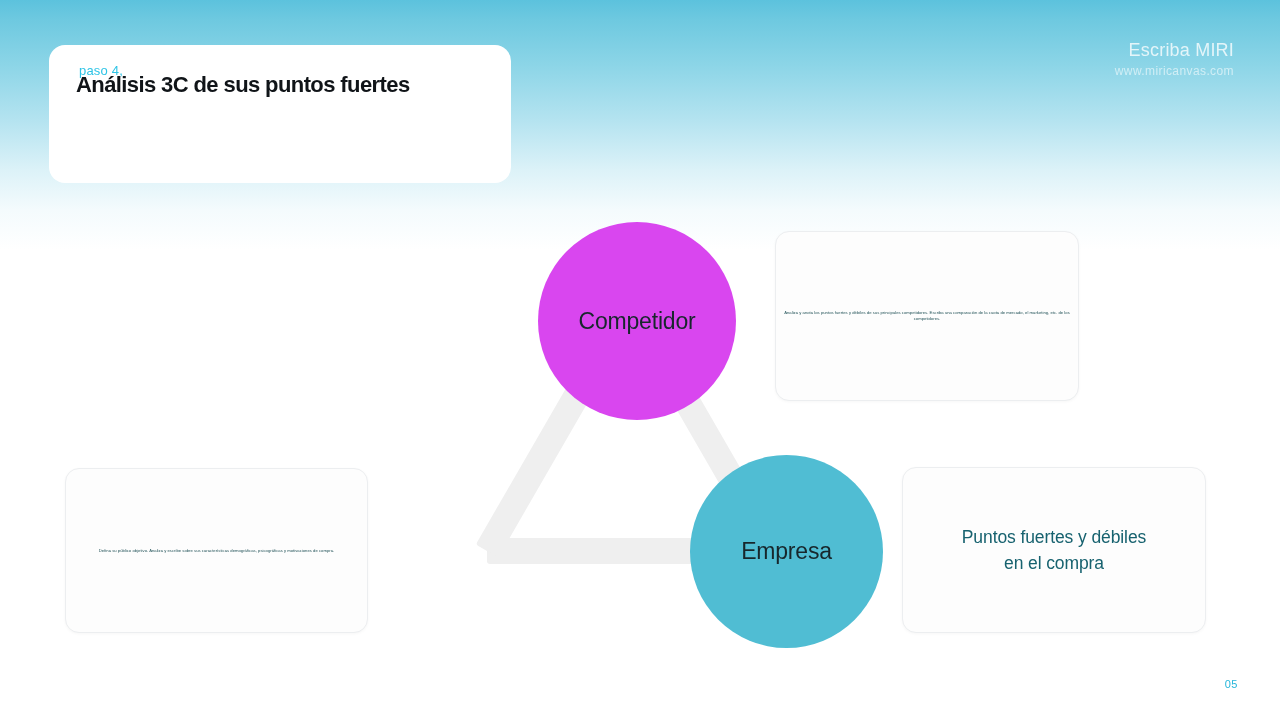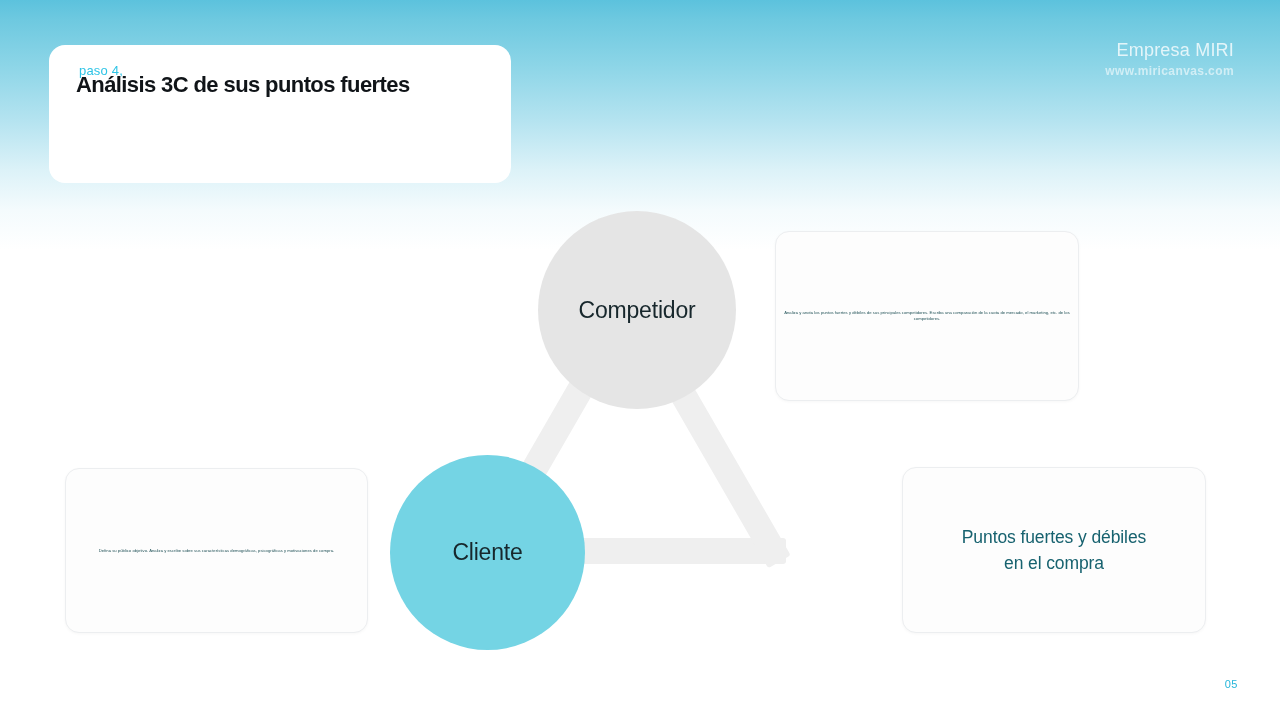--- a/index.html
+++ b/index.html
@@ -95,21 +95,21 @@
   }
   .brand-name {
     font-size: 18px;
     font-weight: 400;
     color: rgba(255,255,255,0.78);
     letter-spacing: 0.2px;
     line-height: 1.15;
   }
   .brand-url {
     font-size: 12px;
-    font-weight: 700;
+    font-weight: 400;
     color: rgba(255,255,255,0.58);
     letter-spacing: 0.4px;
     margin-top: 3px;
   }
 
   
   .diagram {
     position: absolute;
     left: 0; top: 0;
     width: 1280px;
@@ -153,24 +153,24 @@
     display: flex;
     align-items: center;
     justify-content: center;
     font-size: 23px;
     font-weight: 500;
     color: #17272c;
     letter-spacing: -0.2px;
   }
   .circle-competidor {
     left: 538px;
-    top: 211px;
+    top: 222px;
     width: 198px;
     height: 198px;
-    background: #e5e5e5;
+    background: #d946ef;
   }
   .circle-cliente {
     left: 390px;
     top: 455px;
     width: 195px;
     height: 195px;
     background: #74d4e4;
   }
   .circle-empresa {
     left: 690px;
@@ -243,40 +243,40 @@
 </style>
 </head>
 <body>
 
 <div class="slide">
 
   <div class="bg-gradient"></div>
   <div class="bg-bottom"></div>
 
   <div class="brand">
-    <div class="brand-name">Empresa MIRI</div>
+    <div class="brand-name">Escriba MIRI</div>
     <div class="brand-url">www.miricanvas.com</div>
   </div>
 
   <div class="header-card">
     <div class="step-label">paso 4,</div>
     <div class="header-title">Análisis 3C de sus puntos fuertes</div>
   </div>
 
   <div class="diagram">
 
     <div class="connector conn-bottom"></div>
     <div class="connector conn-left"></div>
     <div class="connector conn-right"></div>
 
     <div class="circle circle-competidor">
       <span>Competidor</span>
     </div>
-    <div class="circle circle-cliente">
-      <span>Cliente</span>
+    <div class="circle circle-empresa">
+      <span>Empresa</span>
     </div>
   </div>
 
   <div class="box box-competidor">
     <div class="micro-text">Analiza y anota los puntos fuertes y débiles de sus principales competidores. Escriba una comparación de la cuota de mercado, el marketing, etc. de los competidores.</div>
   </div>
 
   <div class="box box-cliente">
     <div class="micro-text">Defina su público objetivo. Analiza y escribe sobre sus características demográficas, psicográficas y motivaciones de compra.</div>
   </div>

